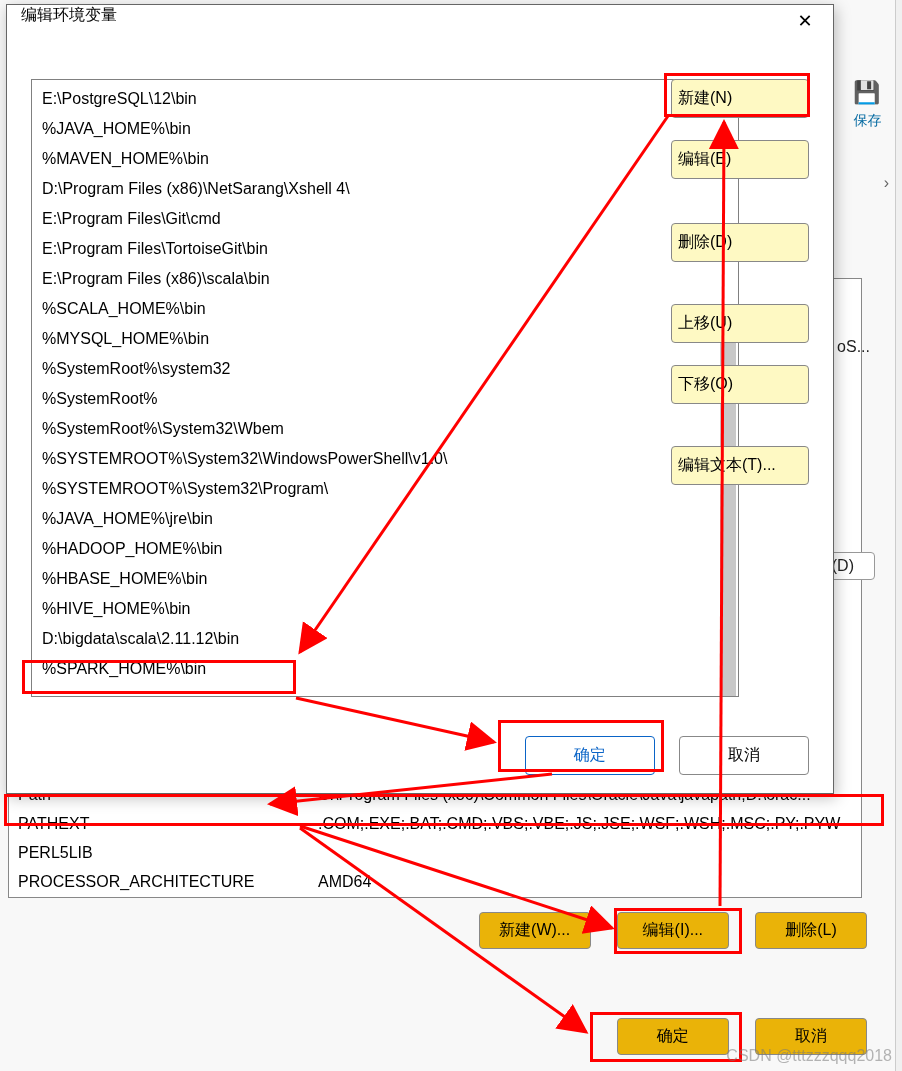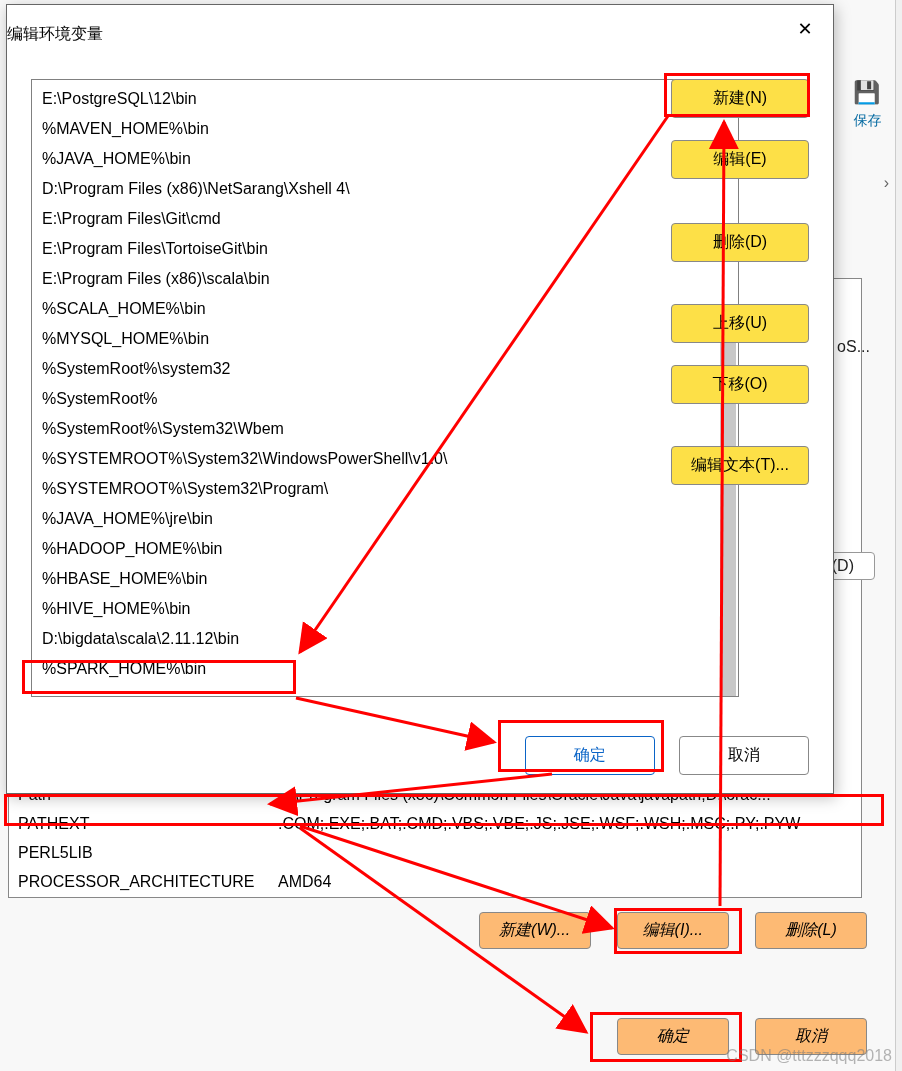--- a/index.html
+++ b/index.html
@@ -31,54 +31,53 @@
   .bg-table {
     position: absolute;
     left: 8px; top: 278px; width: 854px; height: 620px;
     background: #fff;
     border: 1px solid #888;
     overflow: hidden;
   }
   .bg-label-ps { position:absolute; right:25px; top:338px; font-size:16px; color:#222;margin-left:18px; }
   .bg-btn-d   { position:absolute; right:20px; top:552px; font-size:16px; color:#222; background:#fff; border:1px solid #999; padding:4px 20px; border-radius:4px;}
   .bg-rows { position:absolute; left:18px; top:780px; right:18px; font-size:16px; line-height:29px; }
-  .bg-row { display:flex; white-space:nowrap; overflow:hidden; }
+  .bg-row { display:flex; white-space:nowrap; overflow:hidden;gap:40px; }
   .bg-row .k { width:260px; flex-shrink:0; }
   .bg-row .v { flex:1; overflow:hidden; text-overflow:ellipsis; }
   .bg-row.path { }
 
   .bg-btnrow1 { position:absolute; left:0; right:0; top:912px; text-align:right; padding-right:28px; }
   .bg-btnrow2 { position:absolute; left:0; right:0; top:1018px; text-align:right; padding-right:28px; }
   .winbtn {
     display:inline-block;
     min-width:112px;
     padding:7px 14px;
-    background:#fdba74;
+    background:#eab308;
     border:1px solid #888;
     border-radius:4px;
     font-size:16px;
     text-align:center;
     margin-left:22px;
     cursor:pointer;
-    font-style:italic;
   }
 
   
   .dialog {
     position:absolute;
     left:6px; top:4px;
     width:828px; height:790px;
     background:#fff;
     border:1px solid #666;
     box-shadow: 2px 4px 14px rgba(0,0,0,0.25);
   }
   .dialog-titlebar {
     height:40px;
-    display:flex; align-items:flex-end;
-    padding:0 10px 0 0;
+    display:flex; align-items:flex-start;
+    padding:0 10px 0 14px;
     font-size:16px;
   }
   .dialog-titlebar .title { flex:1; }
   .dialog-close {
     width:36px; height:32px;
     display:flex; align-items:center; justify-content:center;
     font-size:18px; cursor:pointer;
   }
 
   .dialog-body {
@@ -113,25 +112,24 @@
 
   .side-btns {
     position:absolute;
     left:640px; top:0;
     width:140px;
   }
   .sbtn {
     display:block;
     width:138px;
     padding:8px 6px;
-    background:#fde047;
+    background:#fef9c3;
     border:1px solid #888;
     border-radius:4px;
     font-size:16px;
-    text-align:center;
     cursor:pointer;
   }
   .gap-a { height:22px; }
   .gap-b { height:42px; }
 
   .dlg-bottom { position:absolute; right:0; bottom:0; }
   .okbtn {
     display:inline-block;
     width:130px;
     padding:8px 0;
@@ -217,22 +215,22 @@
 <div class="dialog">
   <div class="dialog-titlebar">
     <span class="title">编辑环境变量</span>
     <span class="dialog-close">✕</span>
   </div>
 
   <div class="dialog-body">
     <div class="list">
       <div class="list-inner" id="path-list">
           <div class="row">E:\PostgreSQL\12\bin</div>
+          <div class="row">%JAVA_HOME%\bin</div>
           <div class="row">%MAVEN_HOME%\bin</div>
-          <div class="row">%JAVA_HOME%\bin</div>
           <div class="row">D:\Program Files (x86)\NetSarang\Xshell 4\</div>
           <div class="row">E:\Program Files\Git\cmd</div>
           <div class="row">E:\Program Files\TortoiseGit\bin</div>
           <div class="row">E:\Program Files (x86)\scala\bin</div>
           <div class="row">%SCALA_HOME%\bin</div>
           <div class="row">%MYSQL_HOME%\bin</div>
           <div class="row">%SystemRoot%\system32</div>
           <div class="row">%SystemRoot%</div>
           <div class="row">%SystemRoot%\System32\Wbem</div>
           <div class="row">%SYSTEMROOT%\System32\WindowsPowerShell\v1.0\</div>

